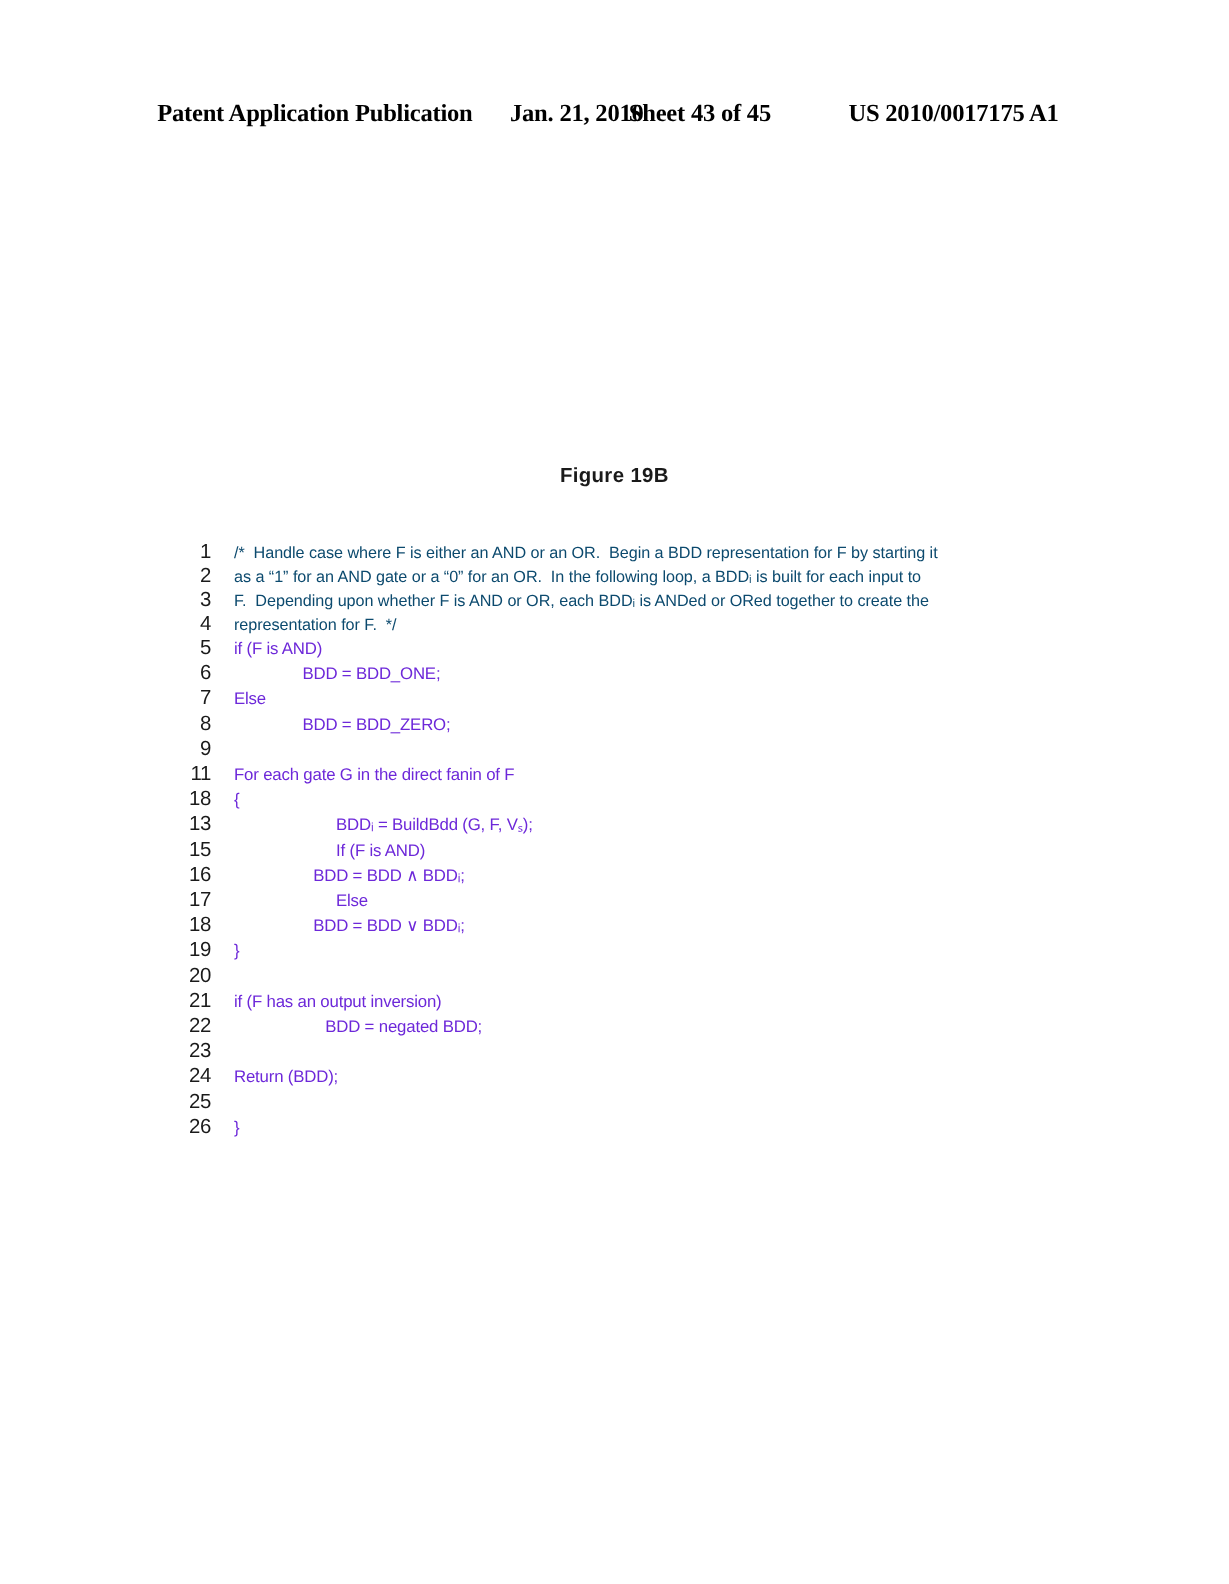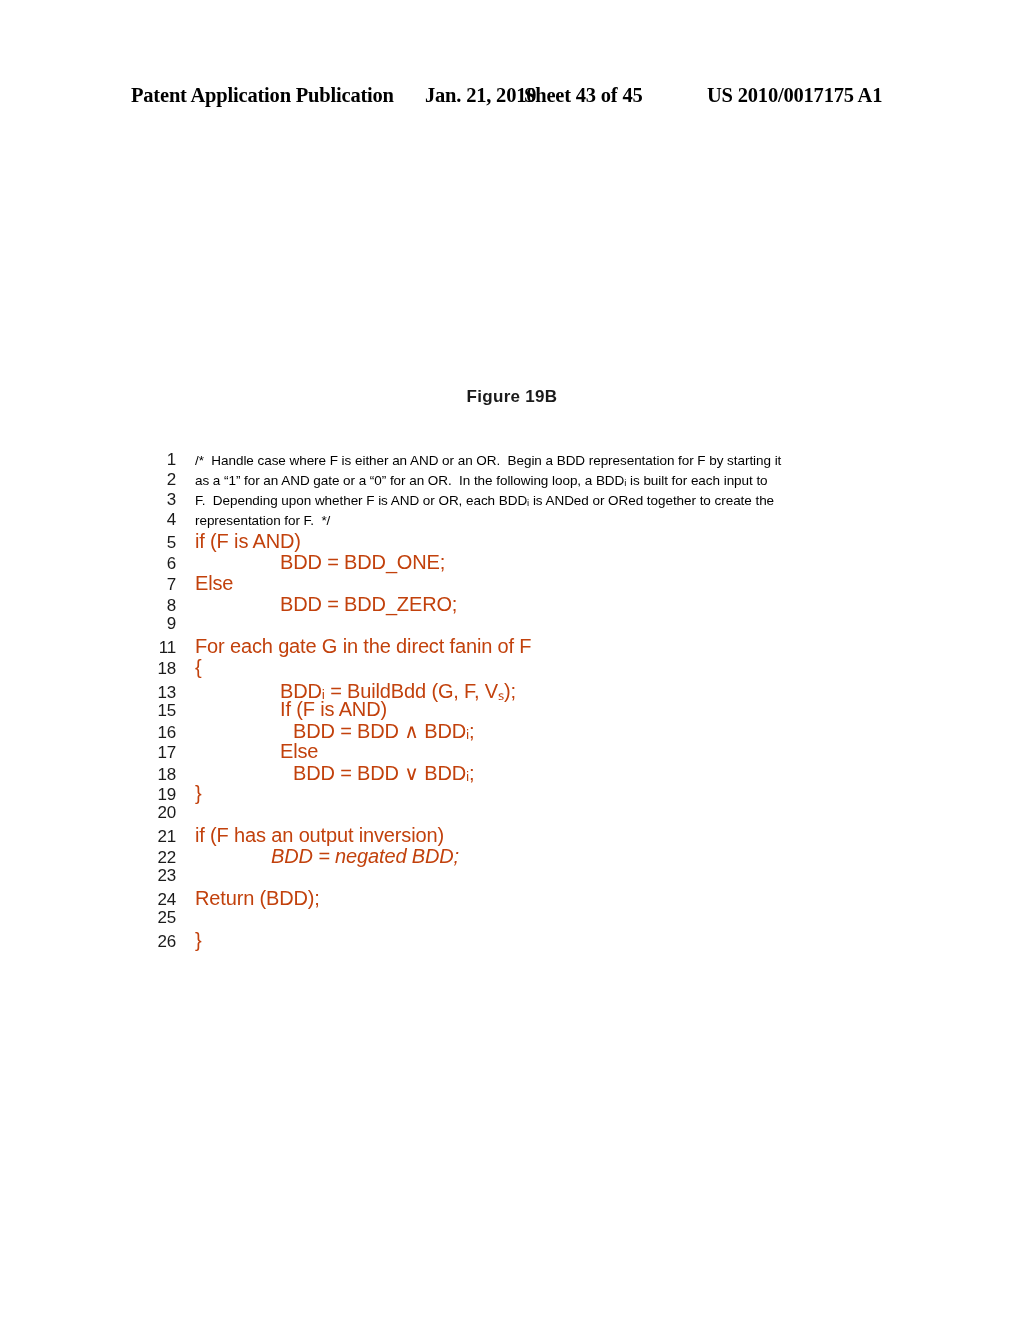--- a/index.html
+++ b/index.html
@@ -81,39 +81,39 @@
     text-align: right;
     font-family: "Liberation Sans", sans-serif;
     font-size: 17px;
     color: #1a1a1a;
     letter-spacing: -0.2px;
   }
   .code-text {
     flex: 1 1 auto;
     padding-left: 19px;
     font-family: "Liberation Sans", sans-serif;
-    font-size: 20px;
-    color: #c2410c;
+    font-size: 14px;
+    color: #6d28d9;
     white-space: pre;
     letter-spacing: -0.15px;
   }
   
   .code-row.comment .code-text {
     font-size: 13.5px;
     letter-spacing: -0.05px;
-    color: #000000;
+    color: #0c4a6e;
   }
   .code-row.comment {
     height: 20px;
   }
   .ind-1  { padding-left: 19px; }
-  .ind-2  { padding-left: 104px; }
-  .ind-2b { padding-left: 95px; font-style: italic; }
+  .ind-2  { padding-left: 76px; }
+  .ind-2b { padding-left: 95px; }
   .ind-3  { padding-left: 104px; }
-  .ind-4  { padding-left: 117px; }
+  .ind-4  { padding-left: 85px; }
 </style>
 </head>
 <body>
 
 <div class="page-header">
   <span class="hdr-pub">Patent Application Publication</span>
   <span class="hdr-date">Jan. 21, 2010</span>
   <span class="hdr-sheet">Sheet 43 of 45</span>
   <span class="hdr-patno">US 2010/0017175 A1</span>
 </div>

